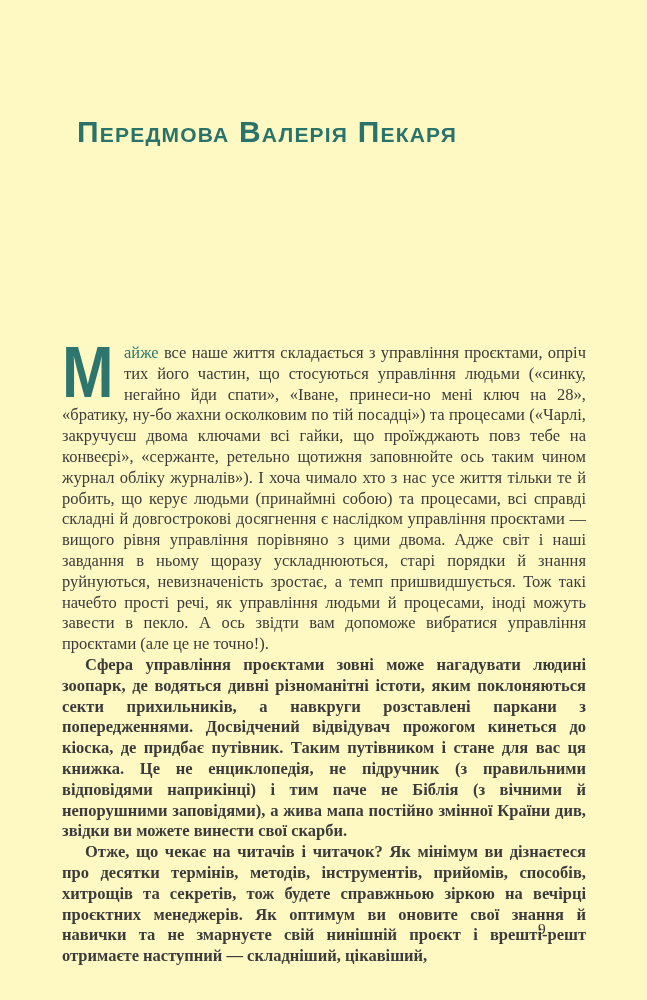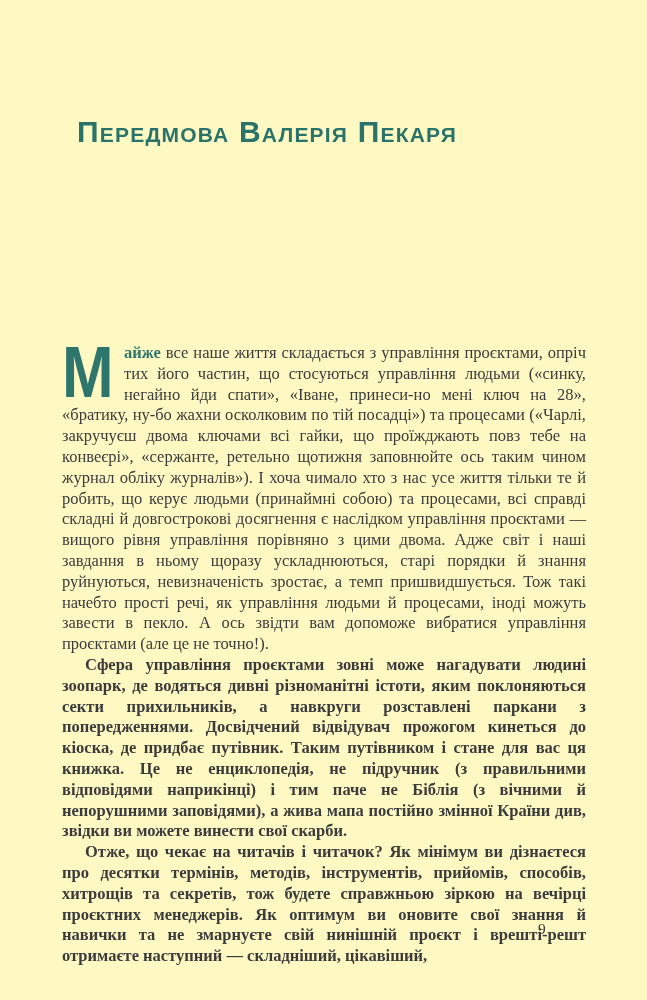--- a/index.html
+++ b/index.html
@@ -60,21 +60,21 @@
     display: inline-block;
     font-family: "Liberation Sans", "DejaVu Sans", sans-serif;
     font-weight: 700;
     font-size: 72px;
     line-height: 52px;
     color: #2d756d;
     transform: scaleX(0.86);
     transform-origin: 0 0;
   }
   .lead-word {
-    font-weight: 700;
+    font-weight: 400;
     color: #2d756d;
   }
   .page-number {
     position: absolute;
     left: 538px;
     top: 919px;
     font-size: 15.5px;
     line-height: 20px;
     color: #3b3b3b;
   }

